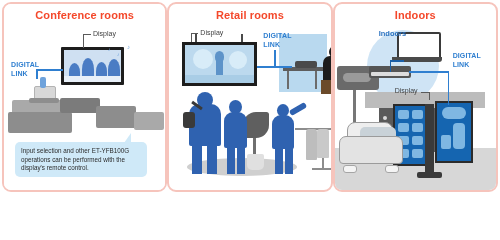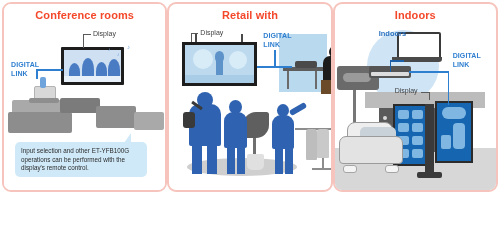--- a/index.html
+++ b/index.html
@@ -294,21 +294,21 @@
       <div class="p1-man-body"></div>
 
     </div>
 
     <div class="p1-bubble">
       <span>Input selection and other ET-YFB100G operations can be performed with the display's remote control.</span>
     </div>
   </div>
 
   <div class="panel">
-    <div class="panel-title">Retail with</div>
+    <div class="panel-title">Retail rooms</div>
 
     <div class="p2-counterbg"></div>
     <div class="p2-desk"></div>
     <div class="p2-desk-leg" style="right:14px; top:67px;"></div>
     <div class="p2-desk-leg" style="right:42px; top:67px;"></div>
     <div class="sh" style="right:14px; top:57px; width:22px; height:7px; background:#4a4a4a; border-radius:2px; z-index:19;"></div>
     <div class="p2-clerk">
       <div class="sh" style="left:6px; top:0; width:11px; height:12px; background:#1c1c1c; border-radius:50%;"></div>
       <div class="sh" style="left:0; top:10px; width:18px; height:26px; background:#1c1c1c; border-radius:7px 7px 2px 2px;"></div>
       <div class="sh" style="left:-2px; top:34px; width:16px; height:14px; background:#6b4a2a;"></div>

